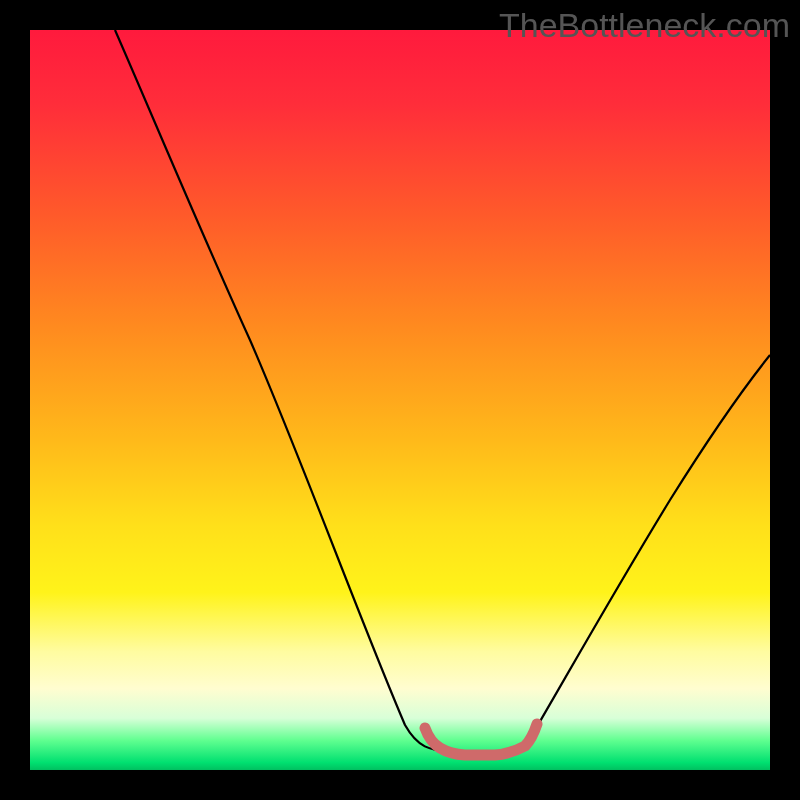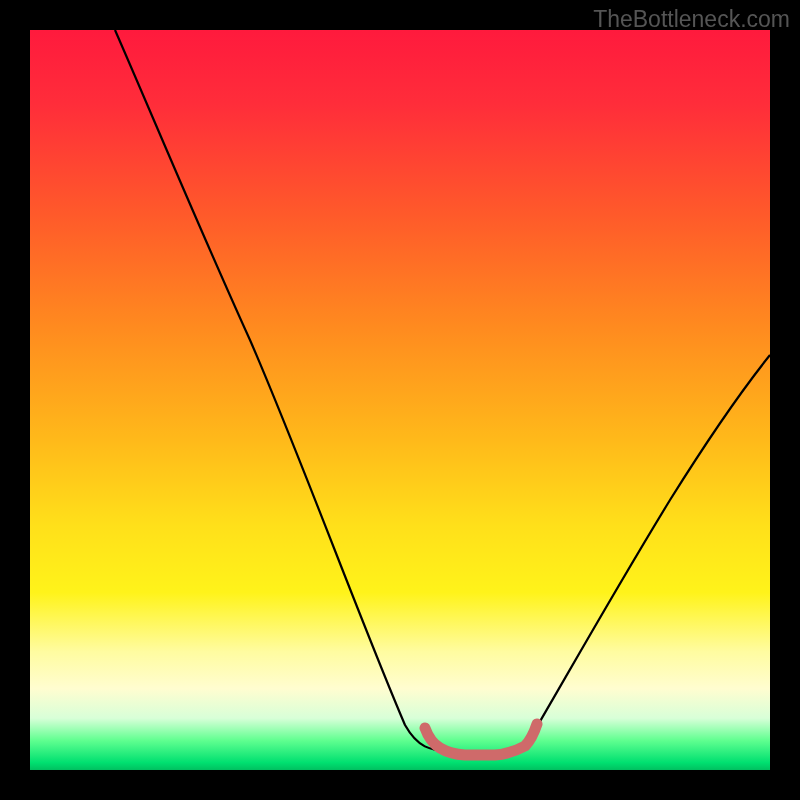--- a/index.html
+++ b/index.html
@@ -10,21 +10,21 @@
     background: #000;
     position: relative;
     overflow: hidden;
   }
   .watermark {
     position: absolute;
     top: 6px;
     right: 10px;
     color: #555;
     font-family: Arial, Helvetica, sans-serif;
-    font-size: 23px;
+    font-size: 34px;
     font-weight: 400;
     z-index: 10;
   }
   .plot-area {
     position: absolute;
     left: 30px;
     top: 30px;
     width: 740px;
     height: 740px;
     overflow: hidden;

